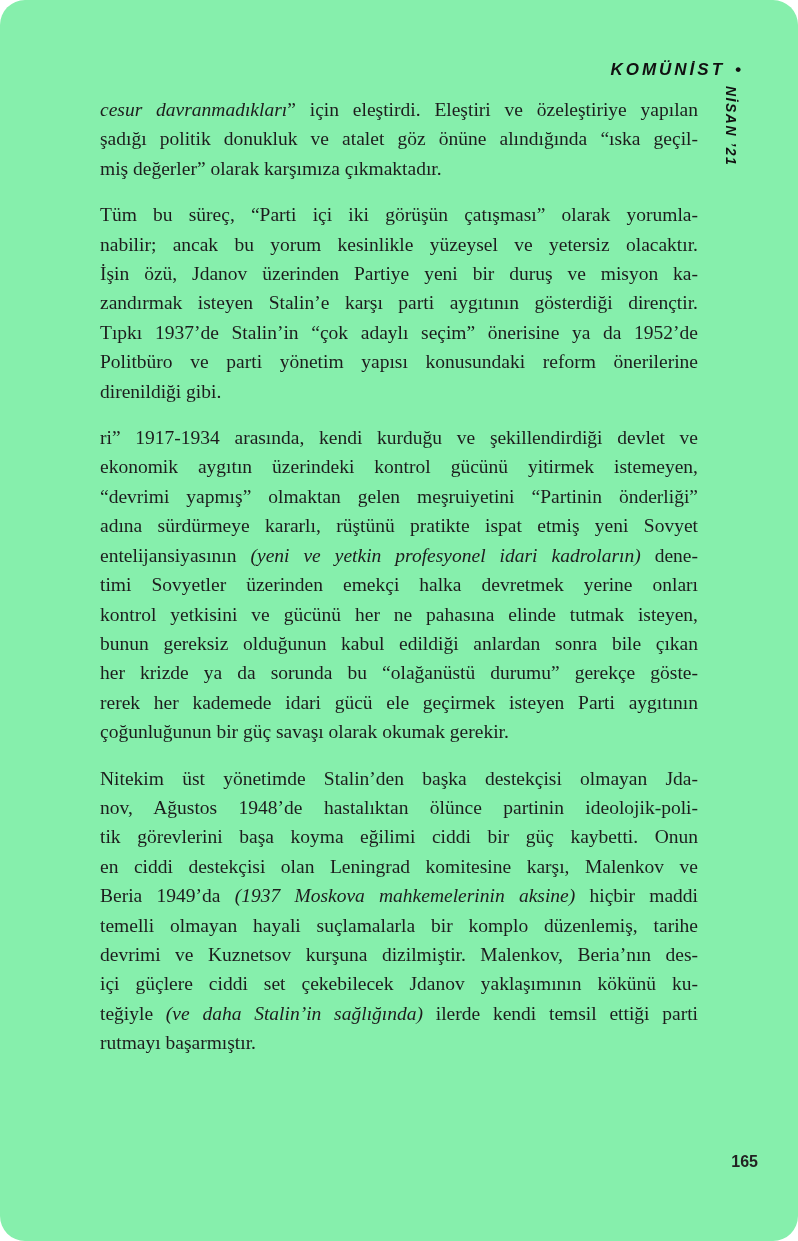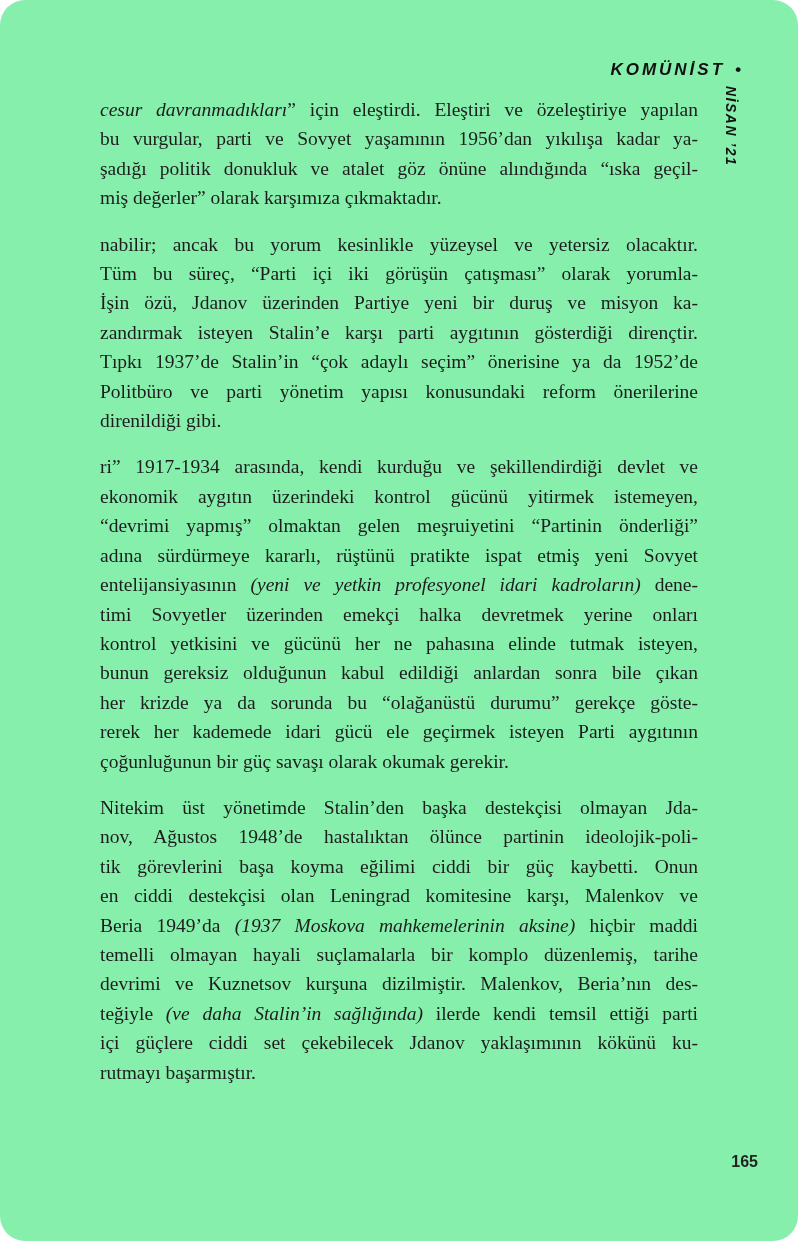--- a/index.html
+++ b/index.html
@@ -97,27 +97,26 @@
   <div class="running-head">
     <span>KOMÜNİST</span>
     <span class="bullet">•</span>
   </div>
 
   <div class="issue-vertical">NİSAN ’21</div>
 
   <main class="body-text" id="paragraphs">
       <div class="para">
         <div class="line"><em>cesur davranmadıkları</em><span>” için eleştirdi. Eleştiri ve özeleştiriye yapılan</span></div>
-        <div class="line"><span>bu vurgular, parti ve Sovyet yaşamının 1956’dan yıkılışa kadar ya-</span></div>
         <div class="line"><span>şadığı politik donukluk ve atalet göz önüne alındığında “ıska geçil-</span></div>
         <div class="line last"><span>miş değerler” olarak karşımıza çıkmaktadır.</span></div>
       </div>
       <div class="para">
+        <div class="line"><span>Tüm bu süreç, “Parti içi iki görüşün çatışması” olarak yorumla-</span></div>
         <div class="line"><span>nabilir; ancak bu yorum kesinlikle yüzeysel ve yetersiz olacaktır.</span></div>
-        <div class="line"><span>Tüm bu süreç, “Parti içi iki görüşün çatışması” olarak yorumla-</span></div>
         <div class="line"><span>İşin özü, Jdanov üzerinden Partiye yeni bir duruş ve misyon ka-</span></div>
         <div class="line"><span>zandırmak isteyen Stalin’e karşı parti aygıtının gösterdiği dirençtir.</span></div>
         <div class="line"><span>Tıpkı 1937’de Stalin’in “çok adaylı seçim” önerisine ya da 1952’de</span></div>
         <div class="line"><span>Politbüro ve parti yönetim yapısı konusundaki reform önerilerine</span></div>
         <div class="line last"><span>direnildiği gibi.</span></div>
       </div>
       <div class="para">
         <div class="line"><span>ri” 1917-1934 arasında, kendi kurduğu ve şekillendirdiği devlet ve</span></div>
         <div class="line"><span>ekonomik aygıtın üzerindeki kontrol gücünü yitirmek istemeyen,</span></div>
         <div class="line"><span>“devrimi yapmış” olmaktan gelen meşruiyetini “Partinin önderliği”</span></div>
@@ -131,21 +130,21 @@
         <div class="line last"><span>çoğunluğunun bir güç savaşı olarak okumak gerekir.</span></div>
       </div>
       <div class="para">
         <div class="line"><span>Nitekim üst yönetimde Stalin’den başka destekçisi olmayan Jda-</span></div>
         <div class="line"><span>nov, Ağustos 1948’de hastalıktan ölünce partinin ideolojik-poli-</span></div>
         <div class="line"><span>tik görevlerini başa koyma eğilimi ciddi bir güç kaybetti. Onun</span></div>
         <div class="line"><span>en ciddi destekçisi olan Leningrad komitesine karşı, Malenkov ve</span></div>
         <div class="line"><span>Beria 1949’da </span><em>(1937 Moskova mahkemelerinin aksine)</em><span> hiçbir maddi</span></div>
         <div class="line"><span>temelli olmayan hayali suçlamalarla bir komplo düzenlemiş, tarihe</span></div>
         <div class="line"><span>devrimi ve Kuznetsov kurşuna dizilmiştir. Malenkov, Beria’nın des-</span></div>
+        <div class="line"><span>içi güçlere ciddi set çekebilecek Jdanov yaklaşımının kökünü ku-</span></div>
         <div class="line"><span>teğiyle </span><em>(ve daha Stalin’in sağlığında)</em><span> ilerde kendi temsil ettiği parti</span></div>
-        <div class="line"><span>içi güçlere ciddi set çekebilecek Jdanov yaklaşımının kökünü ku-</span></div>
         <div class="line last"><span>rutmayı başarmıştır.</span></div>
       </div>
     </main>
 
   <div class="page-number">165</div>
 
 </div>
 
 </body></html>

